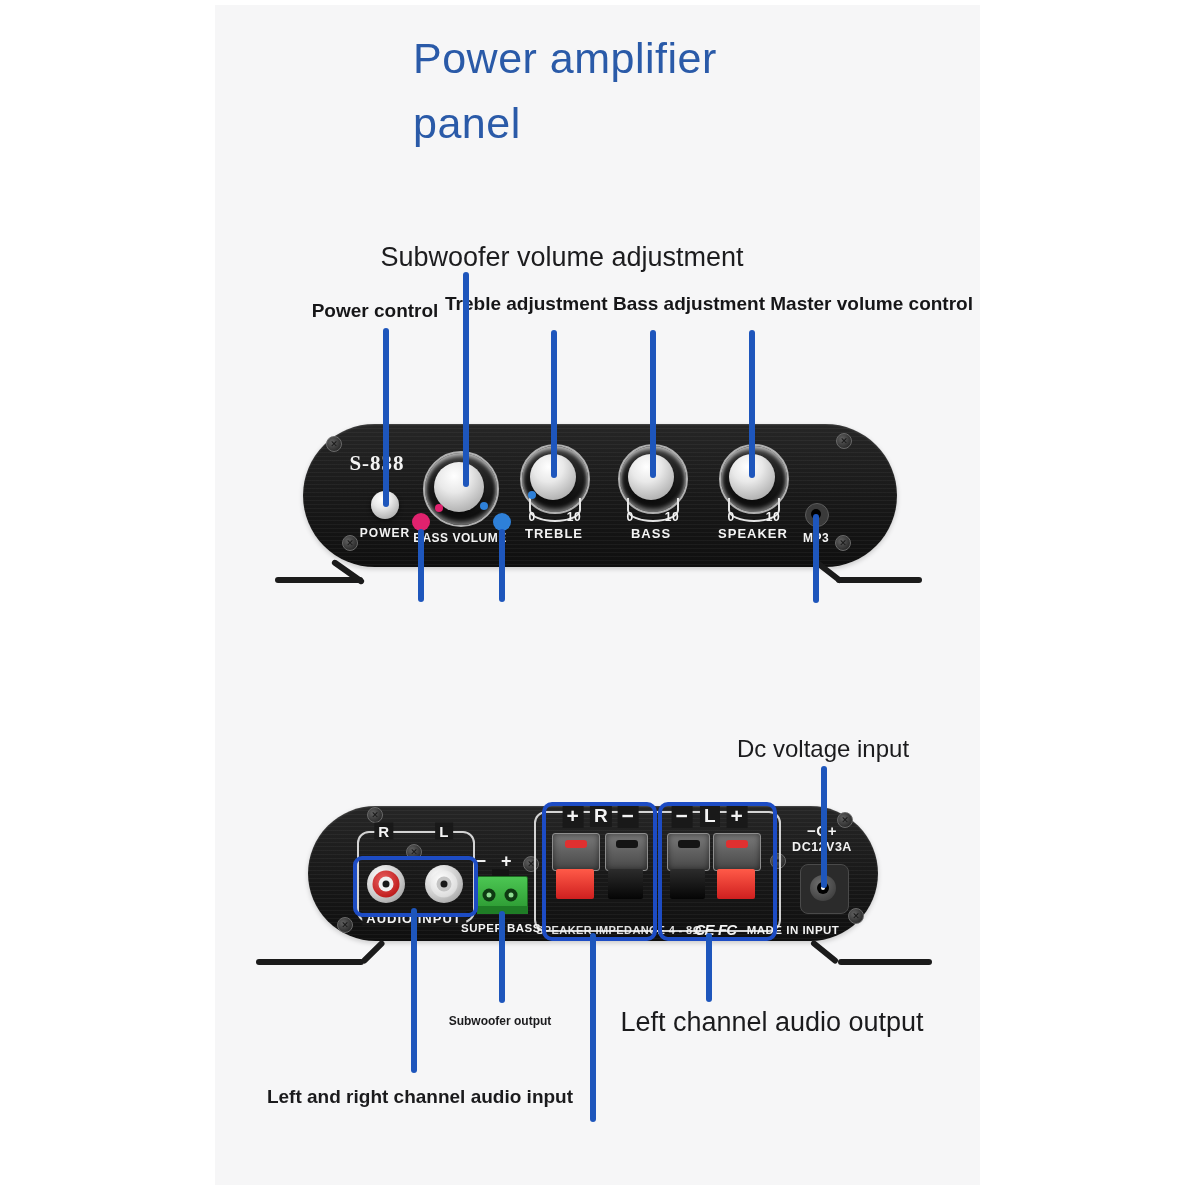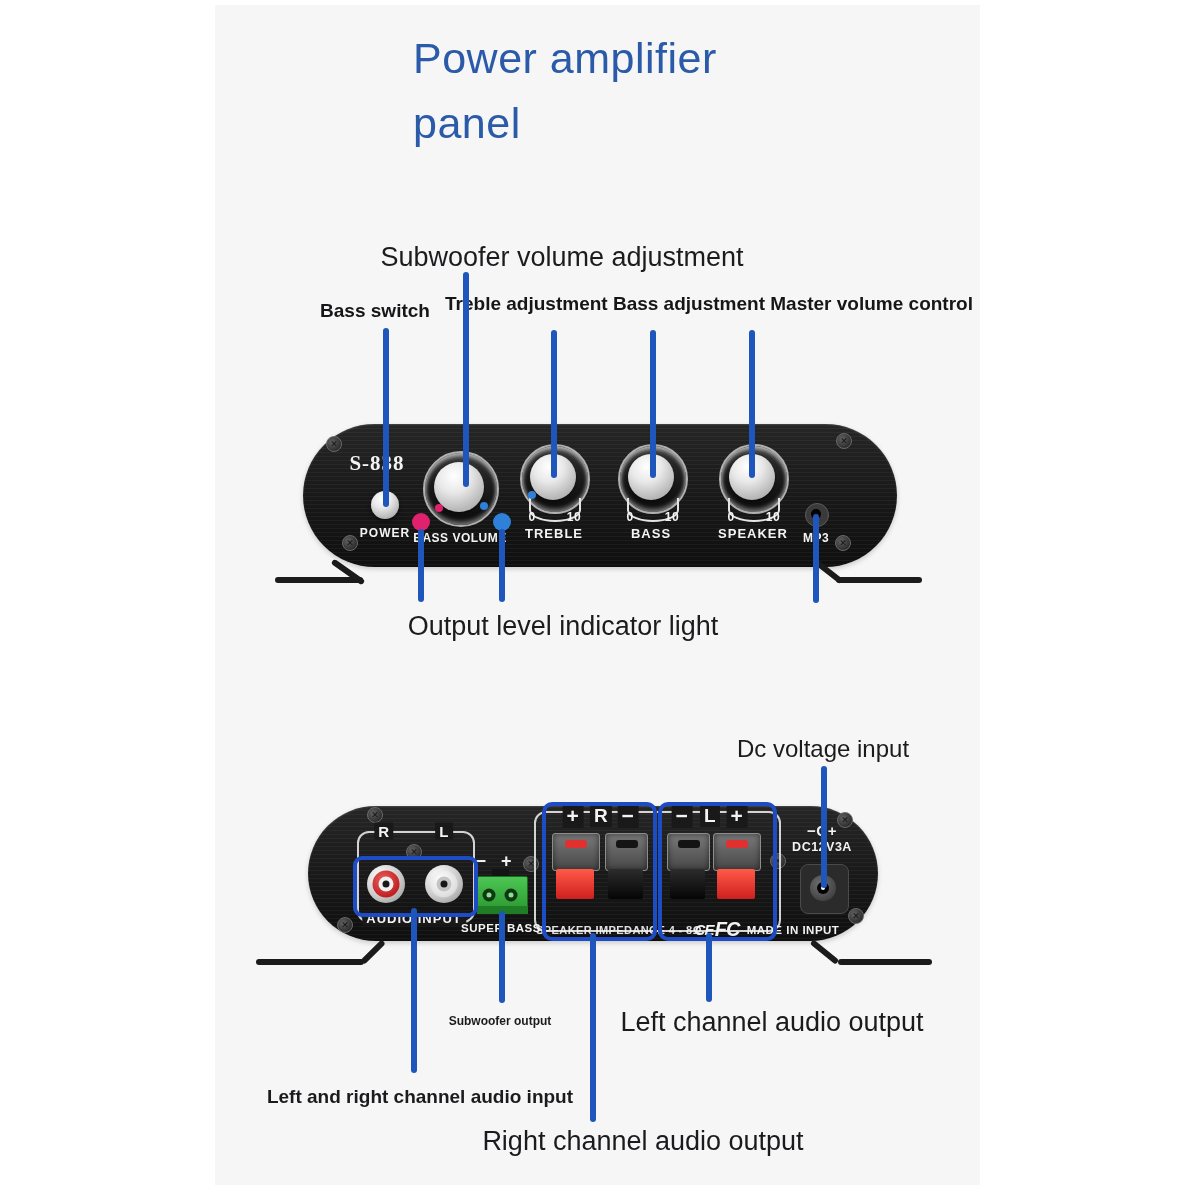--- a/index.html
+++ b/index.html
@@ -50,21 +50,21 @@
 </head>
 <body>
 
 <div class="page">
   <div class="abs col"></div>
 
   <div class="abs ctr ann-big" style="left:562px;top:257px;">Subwoofer volume adjustment</div>
 
   <div class="abs pre" style="left:413px;top:26px;font-size:43px;line-height:65px;font-weight:500;color:#2a5aa8;letter-spacing:.5px;z-index:2;">Power amplifier
 panel</div>
-  <div class="abs ctr ann-sm" style="left:375px;top:311px;">Bass switch</div>
+  <div class="abs ctr ann-sm" style="left:375px;top:311px;">Power control</div>
   <div class="abs ctr ann-sm" style="left:709px;top:304px;">Treble adjustment Bass adjustment Master volume control</div>
 
   <div class="abs vline" style="left:466px;top:272px;height:215px;"></div>
   <div class="abs vline" style="left:386px;top:328px;height:179px;"></div>
   <div class="abs vline" style="left:554px;top:330px;height:148px;"></div>
   <div class="abs vline" style="left:653px;top:330px;height:148px;"></div>
   <div class="abs vline" style="left:752px;top:330px;height:148px;"></div>
 
   <div class="abs panel" style="left:303px;top:424px;width:594px;height:143px;"></div>
 
@@ -110,21 +110,20 @@
   <div class="abs" style="left:805px;top:503px;width:22px;height:22px;border-radius:50%;background:#3a3a3a;border:1px solid #5c5c5c;z-index:2;"></div>
   <div class="abs" style="left:811px;top:509px;width:10px;height:10px;border-radius:50%;background:#000;z-index:3;"></div>
   <div class="abs ptext" style="left:816px;top:538px;font-size:12px;">MP3</div>
 
   <div class="abs dot" style="left:421px;top:522px;width:18px;height:18px;background:#e0226e;"></div>
   <div class="abs dot" style="left:502px;top:522px;width:18px;height:18px;background:#2e80d8;"></div>
   <div class="abs vline" style="left:421px;top:529px;height:73px;"></div>
   <div class="abs vline" style="left:502px;top:529px;height:73px;"></div>
   <div class="abs vline" style="left:816px;top:514px;height:89px;"></div>
 
-  <div class="abs ctr ann-big" style="left:563px;top:626px;">Output level indicator light</div>
 
   <div class="abs foot" style="left:275px;top:577px;width:88px;height:6px;"></div>
   <div class="abs foot" style="left:329px;top:569px;width:38px;height:6px;transform:rotate(35deg);"></div>
   <div class="abs foot" style="left:836px;top:577px;width:86px;height:6px;"></div>
   <div class="abs foot" style="left:813px;top:569px;width:32px;height:6px;transform:rotate(38deg);"></div>
 
   <div class="abs ctr" style="left:823px;top:749px;font-size:24px;font-weight:500;z-index:2;">Dc voltage input</div>
   <div class="abs vline" style="left:824px;top:766px;height:122px;"></div>
 
   <div class="abs panel" style="left:308px;top:806px;width:570px;height:135px;border-radius:68px;"></div>
@@ -189,21 +188,21 @@
     <div class="clip-pill" style="background:#141414;"></div>
     </div>
   <div class="abs lever blk" style="left:670px;top:869px;width:35px;height:30px;"></div>
   <div class="abs clip-top" style="left:713px;top:833px;width:46px;">
     <div class="clip-pill" style="background:#e03030;"></div>
     </div>
   <div class="abs lever red" style="left:717px;top:869px;width:38px;height:30px;"></div>
 
   <div class="abs ptext" style="left:619px;top:930px;font-size:11px;letter-spacing:.4px;opacity:.92;z-index:4;">SPEAKER IMPEDANCE 4 - 8Ω</div>
   <div class="abs ptext" style="left:704px;top:929px;font-size:15px;font-style:italic;letter-spacing:-1px;z-index:4;">CE</div>
-  <div class="abs ptext" style="left:727px;top:929px;font-size:20px;font-style:italic;letter-spacing:-1px;z-index:4;">FC</div>
+  <div class="abs ptext" style="left:727px;top:929px;font-size:15px;font-style:italic;letter-spacing:-1px;z-index:4;">FC</div>
   <div class="abs ptext" style="left:793px;top:930px;font-size:11.5px;">MADE IN INPUT</div>
 
   <div class="abs ptext" style="left:822px;top:830px;font-size:15px;z-index:3;">
     <span>−</span><span class="cdot">C</span><span>+</span>
   </div>
   <div class="abs ptext" style="left:822px;top:847px;font-size:12.5px;letter-spacing:.5px;">DC12V3A</div>
   <div class="abs" style="left:800px;top:864px;width:47px;height:48px;background:#2b2b2b;border:1px solid #4a4a4a;border-radius:8px;z-index:2;"></div>
   <div class="abs ring" style="left:823px;top:888px;width:26px;height:26px;background:radial-gradient(circle at 40% 35%,#6e6e6e,#333);z-index:3;"></div>
   <div class="abs ring" style="left:823px;top:888px;width:12px;height:12px;background:#000;z-index:4;"></div>
   <div class="abs ring" style="left:823px;top:888px;width:4px;height:4px;background:#fff;z-index:5;"></div>
@@ -214,14 +213,13 @@
   <div class="abs foot" style="left:808px;top:949px;width:33px;height:6px;transform:rotate(39deg);"></div>
 
   <div class="abs vline" style="left:414px;top:908px;height:165px;"></div>
   <div class="abs vline" style="left:502px;top:911px;height:92px;"></div>
   <div class="abs vline" style="left:593px;top:933px;height:189px;"></div>
   <div class="abs vline" style="left:709px;top:933px;height:69px;"></div>
 
   <div class="abs ctr" style="left:500px;top:1021px;font-size:12px;font-weight:600;z-index:2;">Subwoofer output</div>
   <div class="abs ctr" style="left:772px;top:1022px;font-size:27px;font-weight:500;z-index:2;">Left channel audio output</div>
   <div class="abs ctr" style="left:420px;top:1097px;font-size:19px;font-weight:600;z-index:2;">Left and right channel audio input</div>
-  <div class="abs ctr" style="left:643px;top:1141px;font-size:27px;font-weight:500;z-index:2;">Right channel audio output</div>
 </div>
 
 </body></html>

